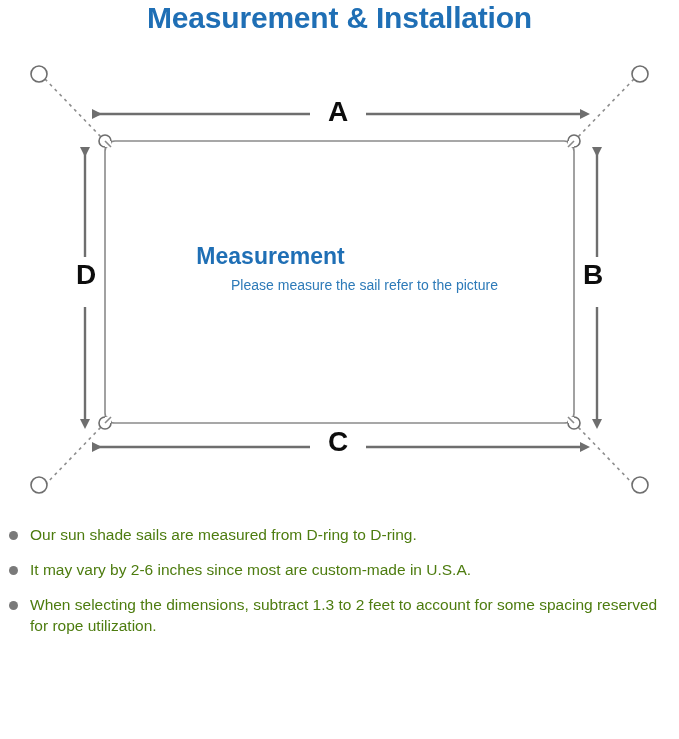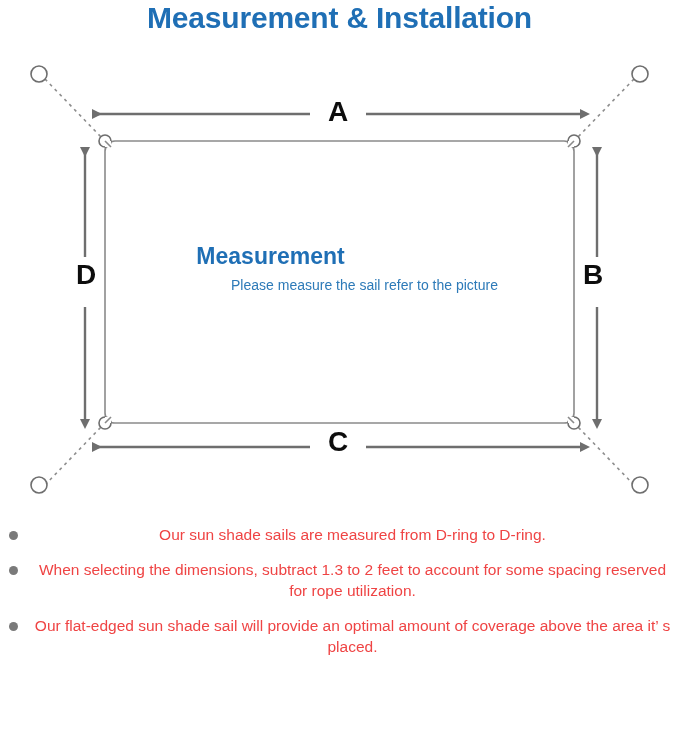--- a/index.html
+++ b/index.html
@@ -88,23 +88,22 @@
     left: 0;
     top: 524px;
     width: 679px;
   }
   .note-row {
     position: relative;
     padding-left: 30px;
     margin-bottom: 14px;
     font-size: 15.5px;
     line-height: 21px;
-    color: #ef4444;
+    color: #4d7c0f;
     padding-right: 4px;
-    text-align: center;
   }
   .note-bullet {
     position: absolute;
     left: 9px;
     top: 7px;
     width: 9px;
     height: 9px;
     border-radius: 50%;
     background: #7a7a7a;
   }
@@ -191,19 +190,19 @@
 <div class="dim-letter" id="dim-c">C</div>
 <div class="dim-letter" id="dim-d">D</div>
 
 <div id="notes">
   <div class="note-row">
     <span class="note-bullet"></span>
     <span>Our sun shade sails are measured from D-ring to D-ring.</span>
   </div>
   <div class="note-row">
     <span class="note-bullet"></span>
-    <span>When selecting the dimensions, subtract 1.3 to 2 feet to account for some spacing reserved for rope utilization.</span>
+    <span>It may vary by 2-6 inches since most are custom-made in U.S.A.</span>
   </div>
   <div class="note-row">
     <span class="note-bullet"></span>
-    <span>Our flat-edged sun shade sail will provide an optimal amount of coverage above the area it’ s placed.</span>
+    <span>When selecting the dimensions, subtract 1.3 to 2 feet to account for some spacing reserved for rope utilization.</span>
   </div>
 </div>
 
 </body></html>

